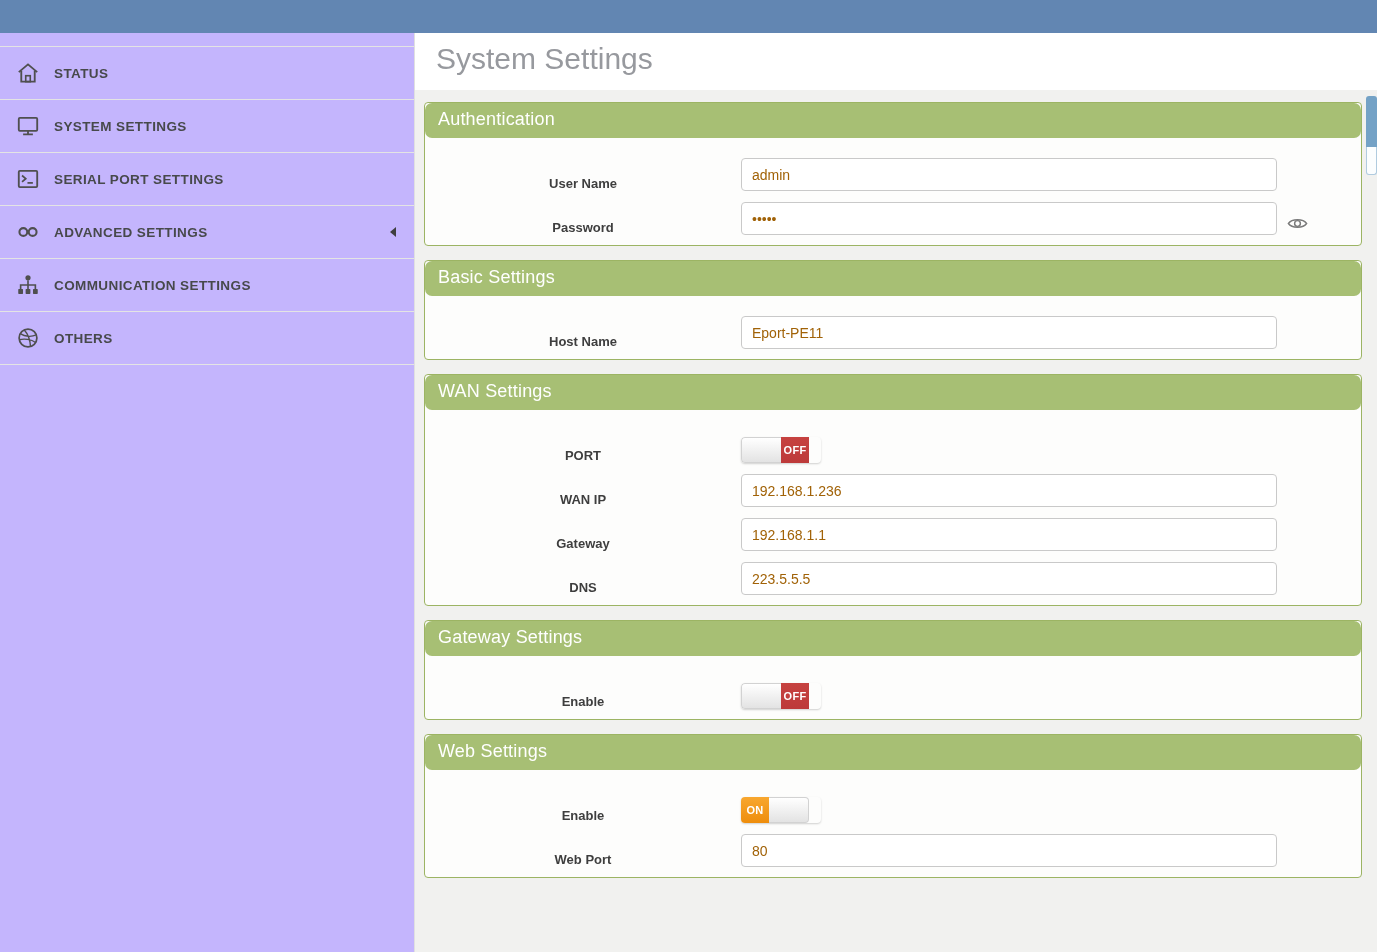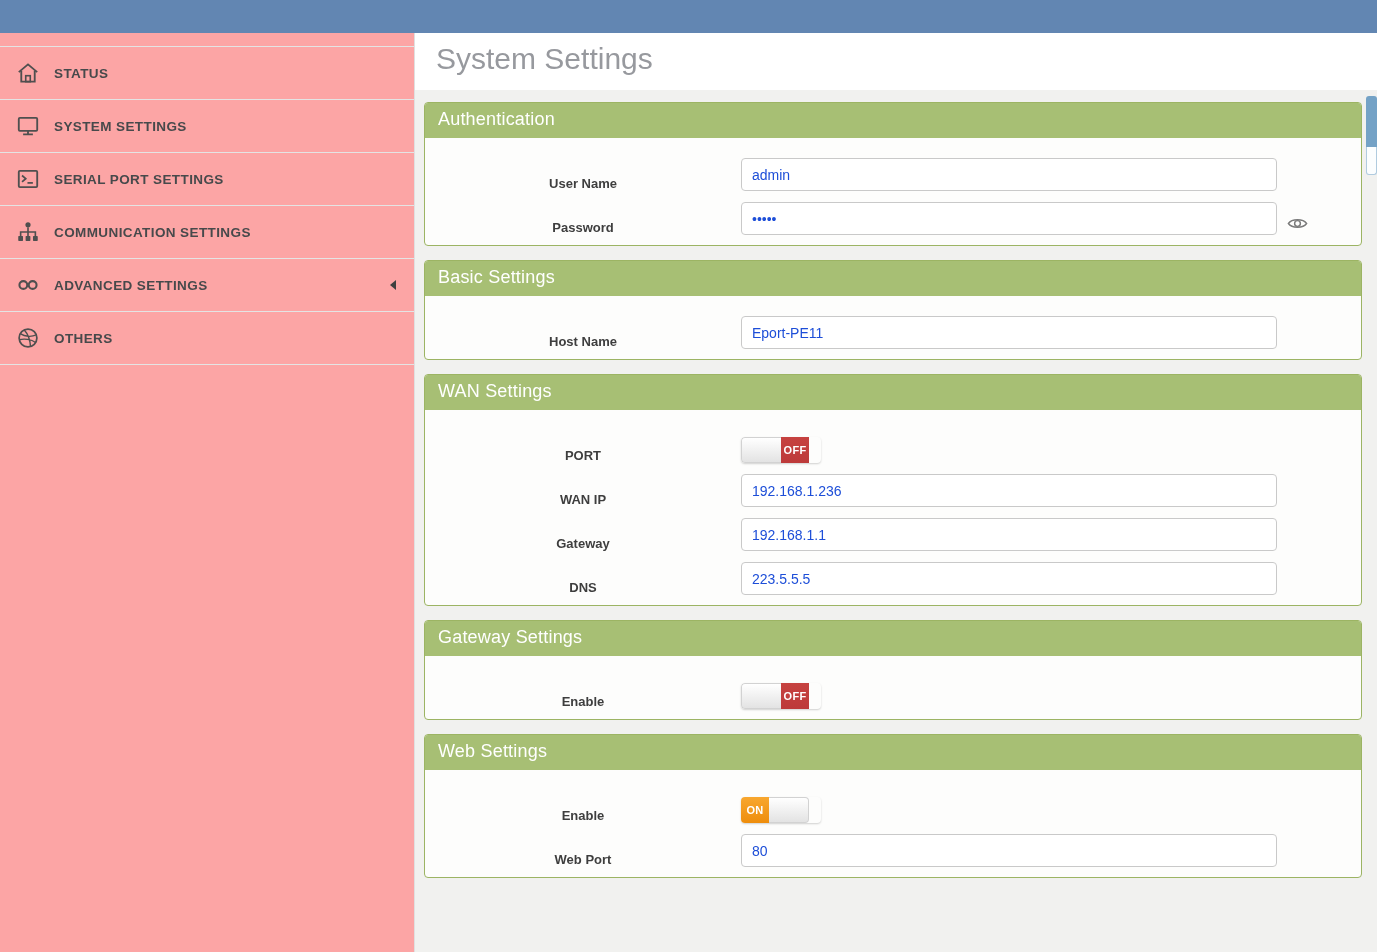--- a/index.html
+++ b/index.html
@@ -4,48 +4,48 @@
 <style>
   * { box-sizing: border-box; }
   html,body { margin:0; padding:0; width:1377px; height:952px; overflow:hidden;
               font-family:"Liberation Sans","DejaVu Sans",sans-serif; background:#fff; }
 
   .topbar { height:33px; background:var(--topbar,#6286b2); }
 
   .app { display:flex; height:919px; }
 
   
-  .sidebar { width:415px; background:#fca5a5; border-right:1px solid #e0e0e0; flex:none; }
+  .sidebar { width:415px; background:#c4b5fd; border-right:1px solid #e0e0e0; flex:none; }
   .sidebar-top { height:14px; border-bottom:1px solid #e4e4e4; }
   .nav-item { height:53px; border-bottom:1px solid #e4e4e4; display:flex; align-items:center;
               padding:0 18px 0 13px; cursor:pointer; }
   .nav-icon { width:30px; height:30px; display:flex; align-items:center; justify-content:center;
               color:#4f4f4f; margin-right:11px; flex:none; }
   .nav-icon svg { width:26px; height:26px; }
   .nav-label { font-size:13.5px; font-weight:bold; color:#47494b; letter-spacing:.4px; }
   .nav-arrow { margin-left:auto; width:0; height:0; border-top:5px solid transparent;
                border-bottom:5px solid transparent; border-right:6px solid #3f3f3f; }
 
   
   .main { flex:1; background:#f1f1ef; position:relative; overflow:hidden; }
   .page-header { background:#fff; padding:8px 0 13px 21px; }
   .page-title { font-size:30px; font-weight:300; color:#97999e; line-height:36px; }
   .page-subtitle { font-size:12.5px; color:#a6a6a6; margin-top:3px; }
 
   .content { padding:12px 15px 0 9px; }
   .card { border:1px solid var(--section-border,#9cb463); border-radius:4px; background:#fdfdfc;
           margin-bottom:14px; overflow:hidden; }
   .card-header { background:var(--section-green,#a7bf74); color:#fff; font-size:18px;
-                 font-weight:300; padding:6px 13px 8px; letter-spacing:.2px; }
+                 font-weight:300; padding:6px 13px 8px; letter-spacing:.2px;border-radius:7px; }
   .card-body { padding:9px 0 10px; }
   .form-row { min-height:44px; display:flex; align-items:flex-end; }
   .form-label { width:316px; text-align:center; font-size:13px; font-weight:bold;
                 color:#3e3e3e; flex:none; }
   .form-input { width:536px; height:33px; border:1px solid #c9c9c9; border-radius:4px;
-                background:#fff; padding:0 10px; font-size:14px; color:#1d4ed8;
+                background:#fff; padding:0 10px; font-size:14px; color:#a16207;
                 font-family:"Liberation Sans","DejaVu Sans",sans-serif; outline:none; }
 
   
   .toggle { width:80px; height:26px; border-radius:4px; overflow:hidden; display:flex;
             cursor:pointer; box-shadow:0 1px 2px rgba(0,0,0,.18); }
   .t-knob { width:40px; background:linear-gradient(#ffffff,#e3e3e3); border:1px solid #d2d2d2; }
   .toggle.off .t-knob { border-radius:4px 0 0 4px; border-right:none; }
   .toggle.on  .t-knob { border-radius:0 4px 4px 0; border-left:none; }
   .t-state { width:28px; display:flex; align-items:center; justify-content:center;
              color:#fff; font-size:11px; font-weight:bold; letter-spacing:.3px; }
@@ -94,38 +94,38 @@
               <rect x="3.5" y="4.5" width="17" height="15" rx="1" fill="none" stroke="currentColor" stroke-width="1.7"></rect>
               <path d="M6.5 8.8 l3.4 2.9 -3.4 2.9" fill="none" stroke="currentColor" stroke-width="1.6"></path>
               <path d="M11.5 15.6 h5" fill="none" stroke="currentColor" stroke-width="1.6"></path>
             </svg>
           </span>
           <span class="nav-label">SERIAL PORT SETTINGS</span>
         </div>
         <div class="nav-item">
           <span class="icon nav-icon">
             <svg viewBox="0 0 24 24">
+              <circle cx="7.7" cy="12" r="3.6" fill="none" stroke="currentColor" stroke-width="1.9"></circle>
+              <circle cx="16.3" cy="12" r="3.6" fill="none" stroke="currentColor" stroke-width="1.9"></circle>
+            </svg>
+          </span>
+          <span class="nav-label">ADVANCED SETTINGS</span>
+          <span class="nav-arrow"></span>
+        </div>
+        <div class="nav-item">
+          <span class="icon nav-icon">
+            <svg viewBox="0 0 24 24">
               <circle cx="12" cy="5.3" r="2.4" fill="currentColor"></circle>
               <rect x="3" y="15.8" width="4.4" height="4.4" rx="0.6" fill="currentColor"></rect>
               <rect x="9.8" y="15.8" width="4.4" height="4.4" rx="0.6" fill="currentColor"></rect>
               <rect x="16.6" y="15.8" width="4.4" height="4.4" rx="0.6" fill="currentColor"></rect>
               <path d="M12 7.7 V15.8 M5.2 15.8 V12 H18.8 V15.8" fill="none" stroke="currentColor" stroke-width="1.5"></path>
             </svg>
           </span>
           <span class="nav-label">COMMUNICATION SETTINGS</span>
-        </div>
-        <div class="nav-item">
-          <span class="icon nav-icon">
-            <svg viewBox="0 0 24 24">
-              <circle cx="7.7" cy="12" r="3.6" fill="none" stroke="currentColor" stroke-width="1.9"></circle>
-              <circle cx="16.3" cy="12" r="3.6" fill="none" stroke="currentColor" stroke-width="1.9"></circle>
-            </svg>
-          </span>
-          <span class="nav-label">ADVANCED SETTINGS</span>
-          <span class="nav-arrow"></span>
         </div>
         <div class="nav-item">
           <span class="icon nav-icon">
             <svg viewBox="0 0 24 24">
               <circle cx="12" cy="12" r="8.2" fill="none" stroke="currentColor" stroke-width="1.6"></circle>
               <path d="M5.2 8.2 C9.2 10.8 15.2 11.2 19.6 9.2 M8.6 4.7 C12 8.5 13.9 13.6 14.3 19.6 M4 13.6 C8.2 12.4 15 13 19 16.2" fill="none" stroke="currentColor" stroke-width="1.3"></path>
             </svg>
           </span>
           <span class="nav-label">OTHERS</span>
         </div>

